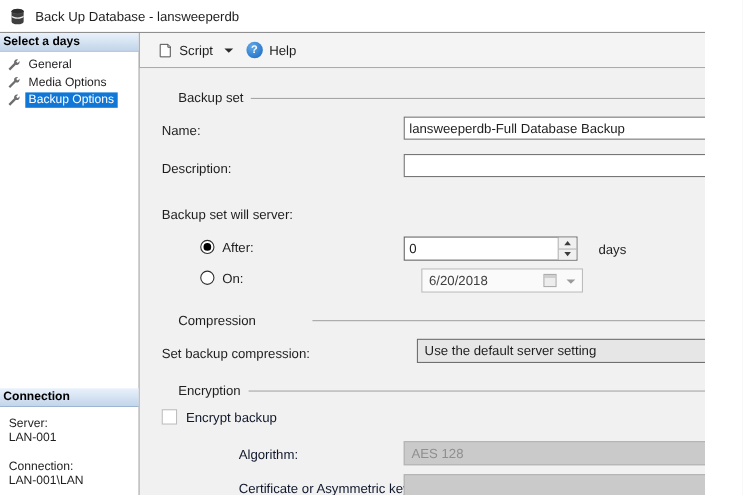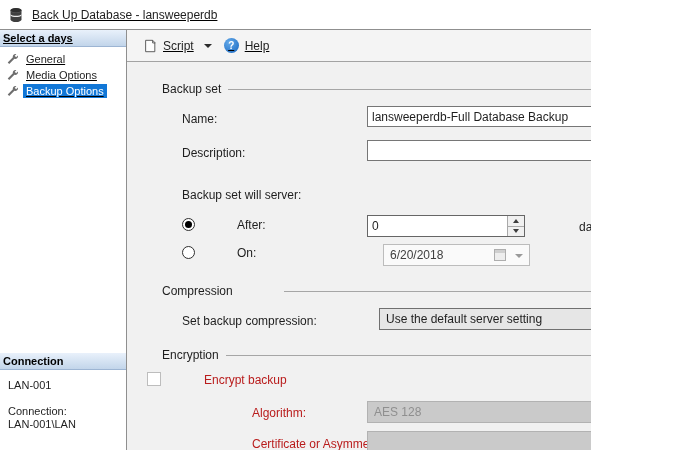--- a/index.html
+++ b/index.html
@@ -1,17 +1,17 @@
 <!DOCTYPE html>
 <html><head>
 <meta charset="utf-8">
 <style>
   * { margin:0; padding:0; box-sizing:border-box; }
   body { font-family:"Liberation Sans", sans-serif; background:#fff; }
-  .window { width:591px; height:450px; position:relative; overflow:hidden; background:#fff;text-decoration:underline; }
+  .window { width:641px; height:450px; position:relative; overflow:hidden; background:#fff; }
 
   
   .titlebar { height:29px; display:flex; align-items:center; padding-left:8px; gap:8px; background:#fff; }
   .titlebar .title { font-size:12px; color:#1e1e1e; }
 
   
   .bodyrow { display:flex; height:421px; border-top:1px solid #8f8f8f; }
 
   
   .sidebar { width:127px; min-width:127px; background:#fff; border-right:1px solid #8f8f8f; position:relative; font-size:11px; }
@@ -29,22 +29,22 @@
   .toolbar { height:32px; background:#f4f4f4; border-bottom:1px solid #a3a3a3; display:flex; align-items:center; padding-left:10px; font-size:12px; color:#1e1e1e; }
   .tb-btn { display:flex; align-items:center; gap:6px; padding:4px 6px; cursor:default; }
   .caret-down { width:0; height:0; border-left:4px solid transparent; border-right:4px solid transparent; border-top:4px solid #2b2b2b; margin-left:4px; }
   .help-icon { width:15px; height:15px; border-radius:50%; background:radial-gradient(circle at 35% 30%, #64aae9, #1565c0); color:#fff; font-weight:bold; font-size:10px; display:flex; align-items:center; justify-content:center; }
 
   .content { flex:1; position:relative; background:#f1f1f1; overflow:hidden; font-size:12px; color:#1e1e1e; }
 
   .group-hdr { position:absolute; left:35px; right:0; height:14px; display:flex; align-items:center; }
   .group-hdr .gline { flex:1; border-top:1px solid #a6a6a6; margin-left:7px; margin-top:1px; }
 
-  .lbl { position:absolute; white-space:nowrap;margin-left:35px; }
-  .lbl.disabled { color:#b91c1c; }
+  .lbl { position:absolute; white-space:nowrap; }
+  .lbl.disabled { color:#0f172a; }
 
   .txt { position:absolute; height:21px; border:1px solid #767676; background:#fff; font:12px "Liberation Sans", sans-serif; color:#1e1e1e; padding:0 4px; outline:none; }
 
   
   .spinner { position:absolute; left:240px; top:153px; width:158px; height:22px; border:1px solid #666; background:#fff; }
   .spinner .val { position:absolute; left:4px; top:3px; }
   .spin-btns { position:absolute; top:0; right:0; bottom:0; width:17px; border-left:1px solid #a9a9a9; display:flex; flex-direction:column; }
   .spin-half { flex:1; background:#f0f0f0; display:flex; align-items:center; justify-content:center; }
   .spin-half.up { border-bottom:1px solid #a9a9a9; }
   .tri-up { width:0; height:0; border-left:3px solid transparent; border-right:3px solid transparent; border-bottom:4px solid #3c3c3c; }
@@ -108,20 +108,21 @@
               </svg>
           </span>
           <span class="nav-label">Backup Options</span>
         </div>
       </div>
 
       <div class="conn-block">
         <div class="panel-header">Connection</div>
         <div class="conn-info">
           <div class="conn-group">
+            <div>Server:</div>
             <div>LAN-001</div>
           </div>
           <div class="conn-group">
             <div>Connection:</div>
             <div>LAN-001\LAN</div>
           </div>
         </div>
       </div>
     </div>
 

